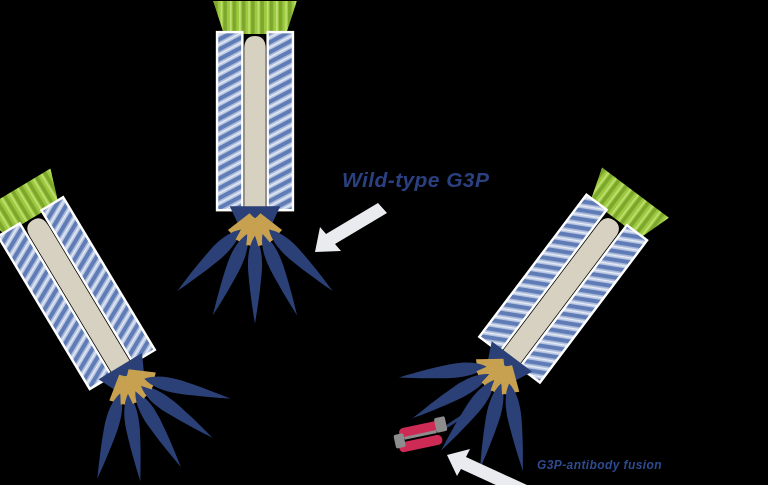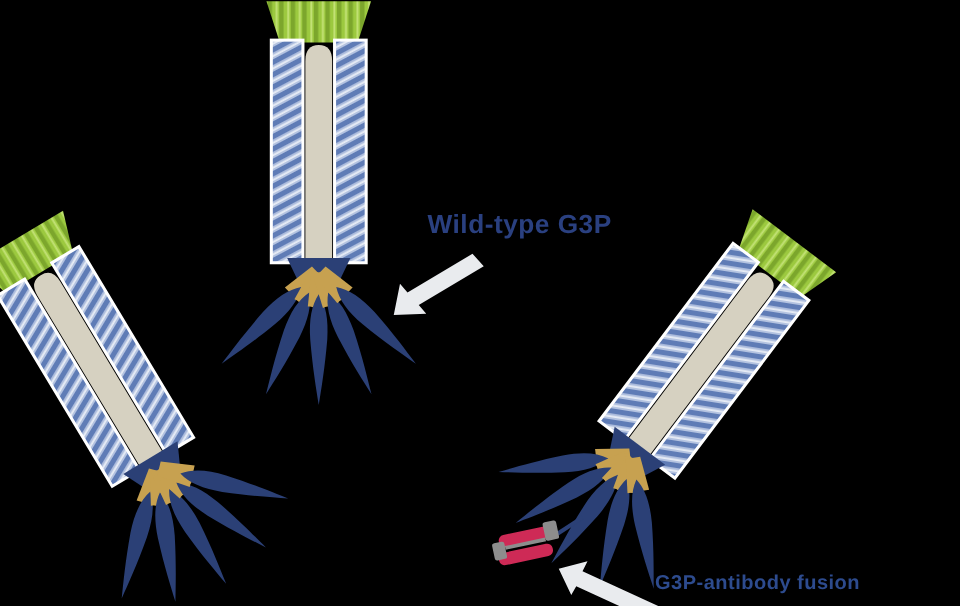--- a/index.html
+++ b/index.html
@@ -2,35 +2,35 @@
 <html style="--background: #000000; --label-wild: #2a4080; --label-fusion: #2d4b8e; --coat-dark: #5f7cb6; --coat-light: #b3c2e0; --coat-white: #e8edf6; --rod-beige: #d6d1c1; --cap-green: #9cc93f; --cap-green-dark: #7ca62c; --cap-green-light: #c3e276; --fiber-navy: #2b4076; --connector-tan: #c7a150; --antibody-red: #ce2a56; --antibody-gray: #8d8d8d; --arrow-white: #e9ebee;"><head>
 <meta charset="utf-8">
 <style>
   html,body{margin:0;padding:0;}
   body{
     width:768px;height:485px;
     background:var(--background,#000);
     overflow:hidden;position:relative;
     font-family:"Liberation Sans", sans-serif;
   }
-  .stage{position:absolute;inset:0;width:768px;height:341px;}
+  .stage{position:absolute;inset:0;width:768px;height:341px;font-style:italic;}
   .phage{position:absolute;overflow:visible;}
   .phage-mid{left:177px;top:0;width:156px;height:326px;}
   .phage-left{left:20px;top:166px;width:156px;height:326px;transform:rotate(-31deg);}
   .phage-right{left:460px;top:159px;width:156px;height:326px;transform:rotate(37deg);}
   .antibody-svg{position:absolute;left:395px;top:412px;width:74px;height:48px;overflow:visible;}
   .arrow-svg{position:absolute;overflow:visible;}
   .arrow-wild{left:309px;top:198px;width:84px;height:62px;}
   .arrow-fusion{left:443px;top:437px;width:90px;height:62px;}
   .label{
     position:absolute;font-weight:bold;letter-spacing:.4px;
     white-space:nowrap;user-select:none;
   }
   .label-wild{left:342px;top:168px;font-size:21px;color:var(--label-wild,#2a4080);}
-  .label-fusion{left:524px;top:458px;font-size:16px;color:var(--label-fusion,#2d4b8e);}
+  .label-fusion{left:537px;top:458px;font-size:12px;color:var(--label-fusion,#2d4b8e);}
 </style>
 </head>
 <body>
 
 <div class="stage">
 
   <svg width="0" height="0" style="position:absolute" aria-hidden="true">
     <defs>
       <pattern id="coatStripes" width="9" height="9" patternUnits="userSpaceOnUse" patternTransform="rotate(-28)">
         <rect width="9" height="9" fill="var(--coat-light)"></rect>

